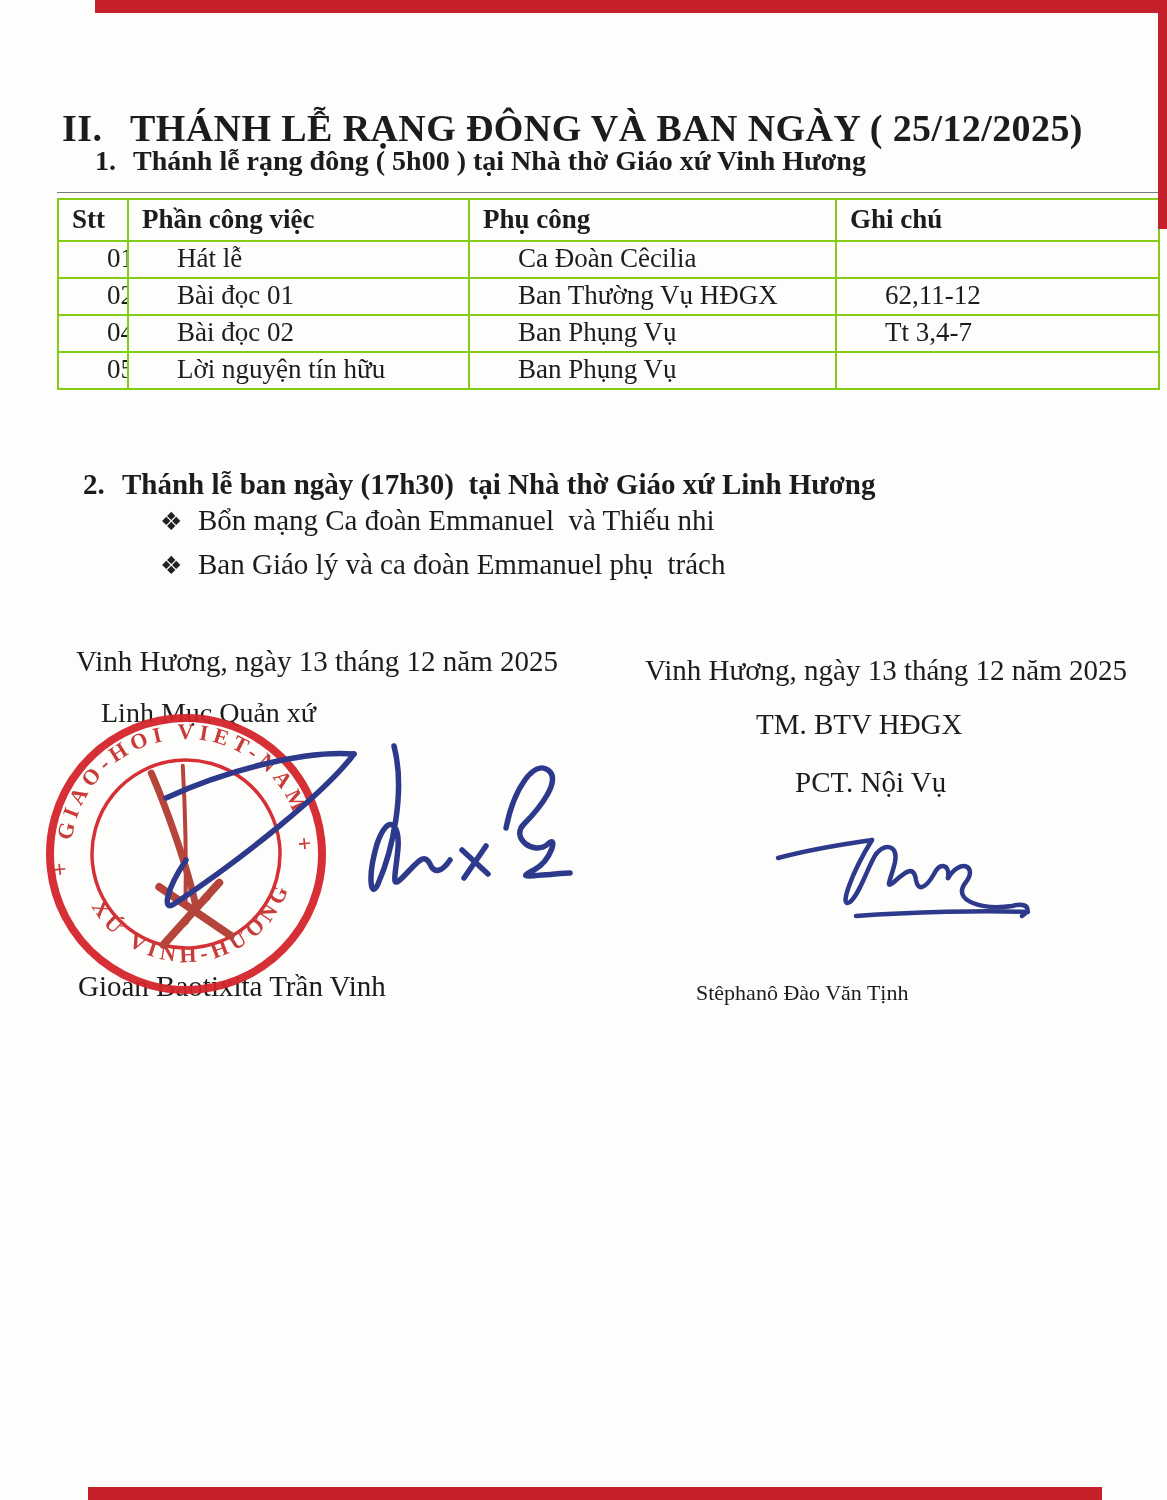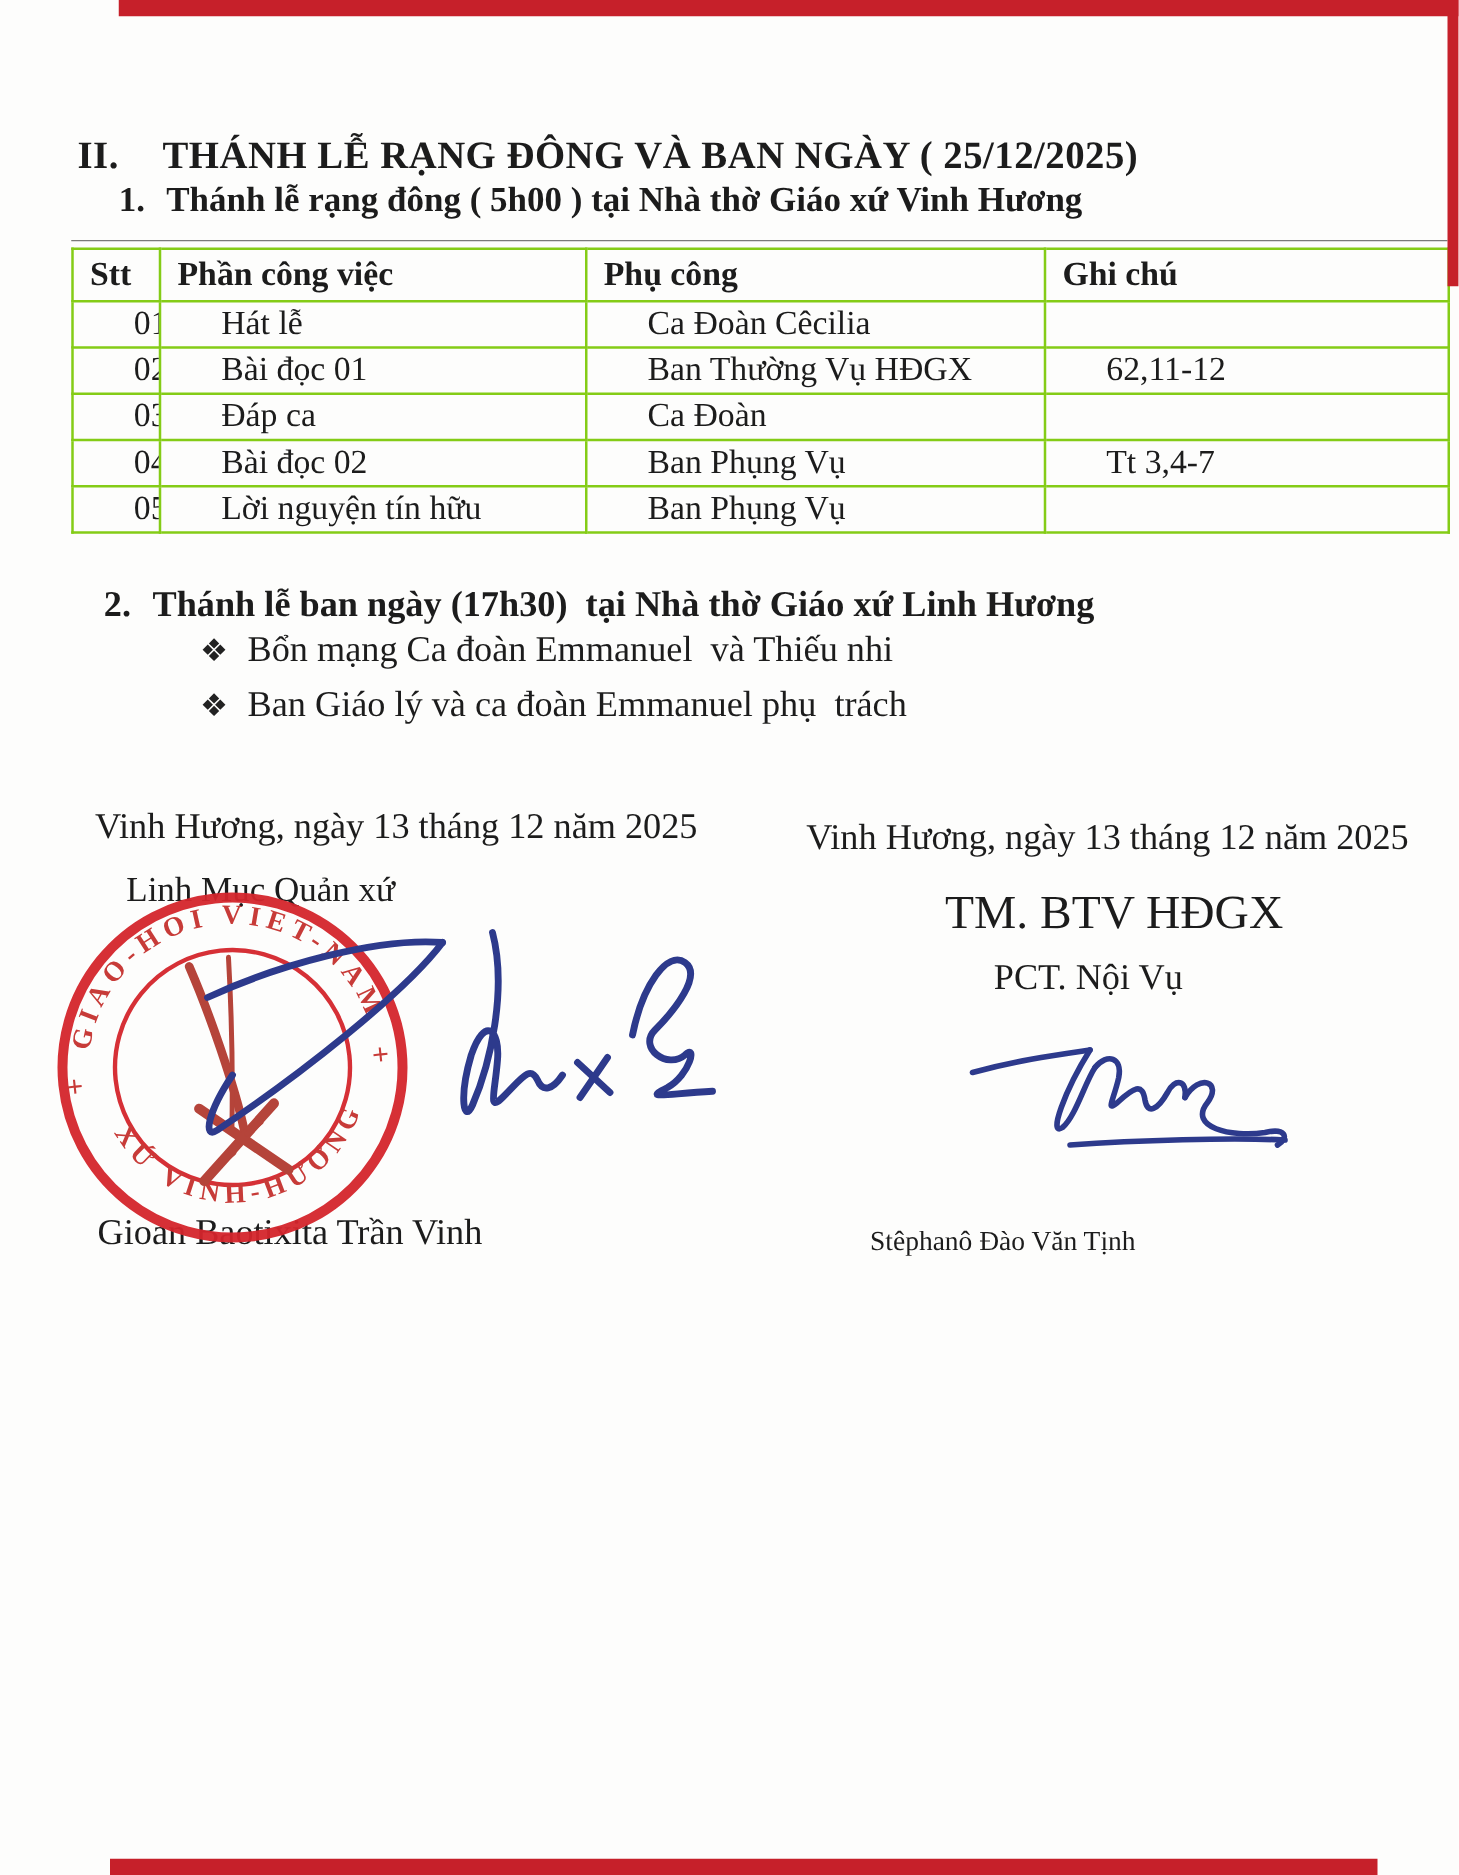--- a/index.html
+++ b/index.html
@@ -9,21 +9,21 @@
     background:#fdfdfc;
     overflow:hidden;
     font-family:"Liberation Serif","DejaVu Serif",serif;
     color:#1c1c1c;
   }
   .scan{position:absolute;inset:0;filter:blur(0.35px);}
   .abs{position:absolute;}
   .pre{white-space:pre;}
 
   
-  .h-main{top:106px;left:62px;font-size:31px;font-weight:bold;letter-spacing:0.4px;display:flex;}
+  .h-main{top:106px;left:62px;font-size:38px;font-weight:bold;letter-spacing:0.4px;display:flex;}
   .h-main .num{width:68px;}
   .h-sub{top:145px;left:95px;font-size:28px;font-weight:bold;display:flex;}
   .h-sub .num{width:38px;}
 
   
   .ghost-line{top:192px;left:57px;width:1101px;height:1px;background:#7a7a78;}
   table.roster{
     position:absolute;top:198px;left:57px;width:1101px;
     border-collapse:collapse;table-layout:fixed;
     font-size:27px;
@@ -43,21 +43,21 @@
   .h-sec2 .num{width:39px;}
   .bullet{font-size:29px;display:flex;align-items:baseline;}
   .bullet .mark{width:38px;font-size:25px;color:#222;}
   .b1{top:504px;left:160px;}
   .b2{top:548px;left:160px;}
 
   
   .date-l{top:645px;left:76px;font-size:29px;}
   .date-r{top:654px;left:645px;font-size:29px;}
   .role-l{top:697px;left:101px;font-size:28px;}
-  .org-r{top:708px;left:756px;font-size:38px;}
+  .org-r{top:708px;left:756px;font-size:29px;}
   .role-r{top:766px;left:795px;font-size:29px;}
   .name-l{top:970px;left:78px;font-size:29px;}
   .name-r{top:980px;left:696px;font-size:22px;}
 
   .stamp-box{top:708px;left:40px;width:292px;height:292px;transform:rotate(-6deg);opacity:0.95;}
   .sig-left-box{top:732px;left:62px;width:515px;height:240px;}
   .sig-right-box{top:822px;left:760px;width:290px;height:105px;}
 
   
   .edge{position:absolute;background:#c6202a;}
@@ -103,26 +103,20 @@
           <td>01</td>
           <td>Hát lễ</td>
           <td>Ca Đoàn Cêcilia</td>
           <td></td>
         </tr>
         <tr>
           <td>02</td>
           <td>Bài đọc 01</td>
           <td>Ban Thường Vụ HĐGX</td>
           <td>62,11-12</td>
-        </tr>
-        <tr>
-          <td>03</td>
-          <td>Đáp ca</td>
-          <td>Ca Đoàn</td>
-          <td></td>
         </tr>
         <tr>
           <td>04</td>
           <td>Bài đọc 02</td>
           <td>Ban Phụng Vụ</td>
           <td>Tt 3,4-7</td>
         </tr>
         <tr>
           <td>05</td>
           <td>Lời nguyện tín hữu</td>

